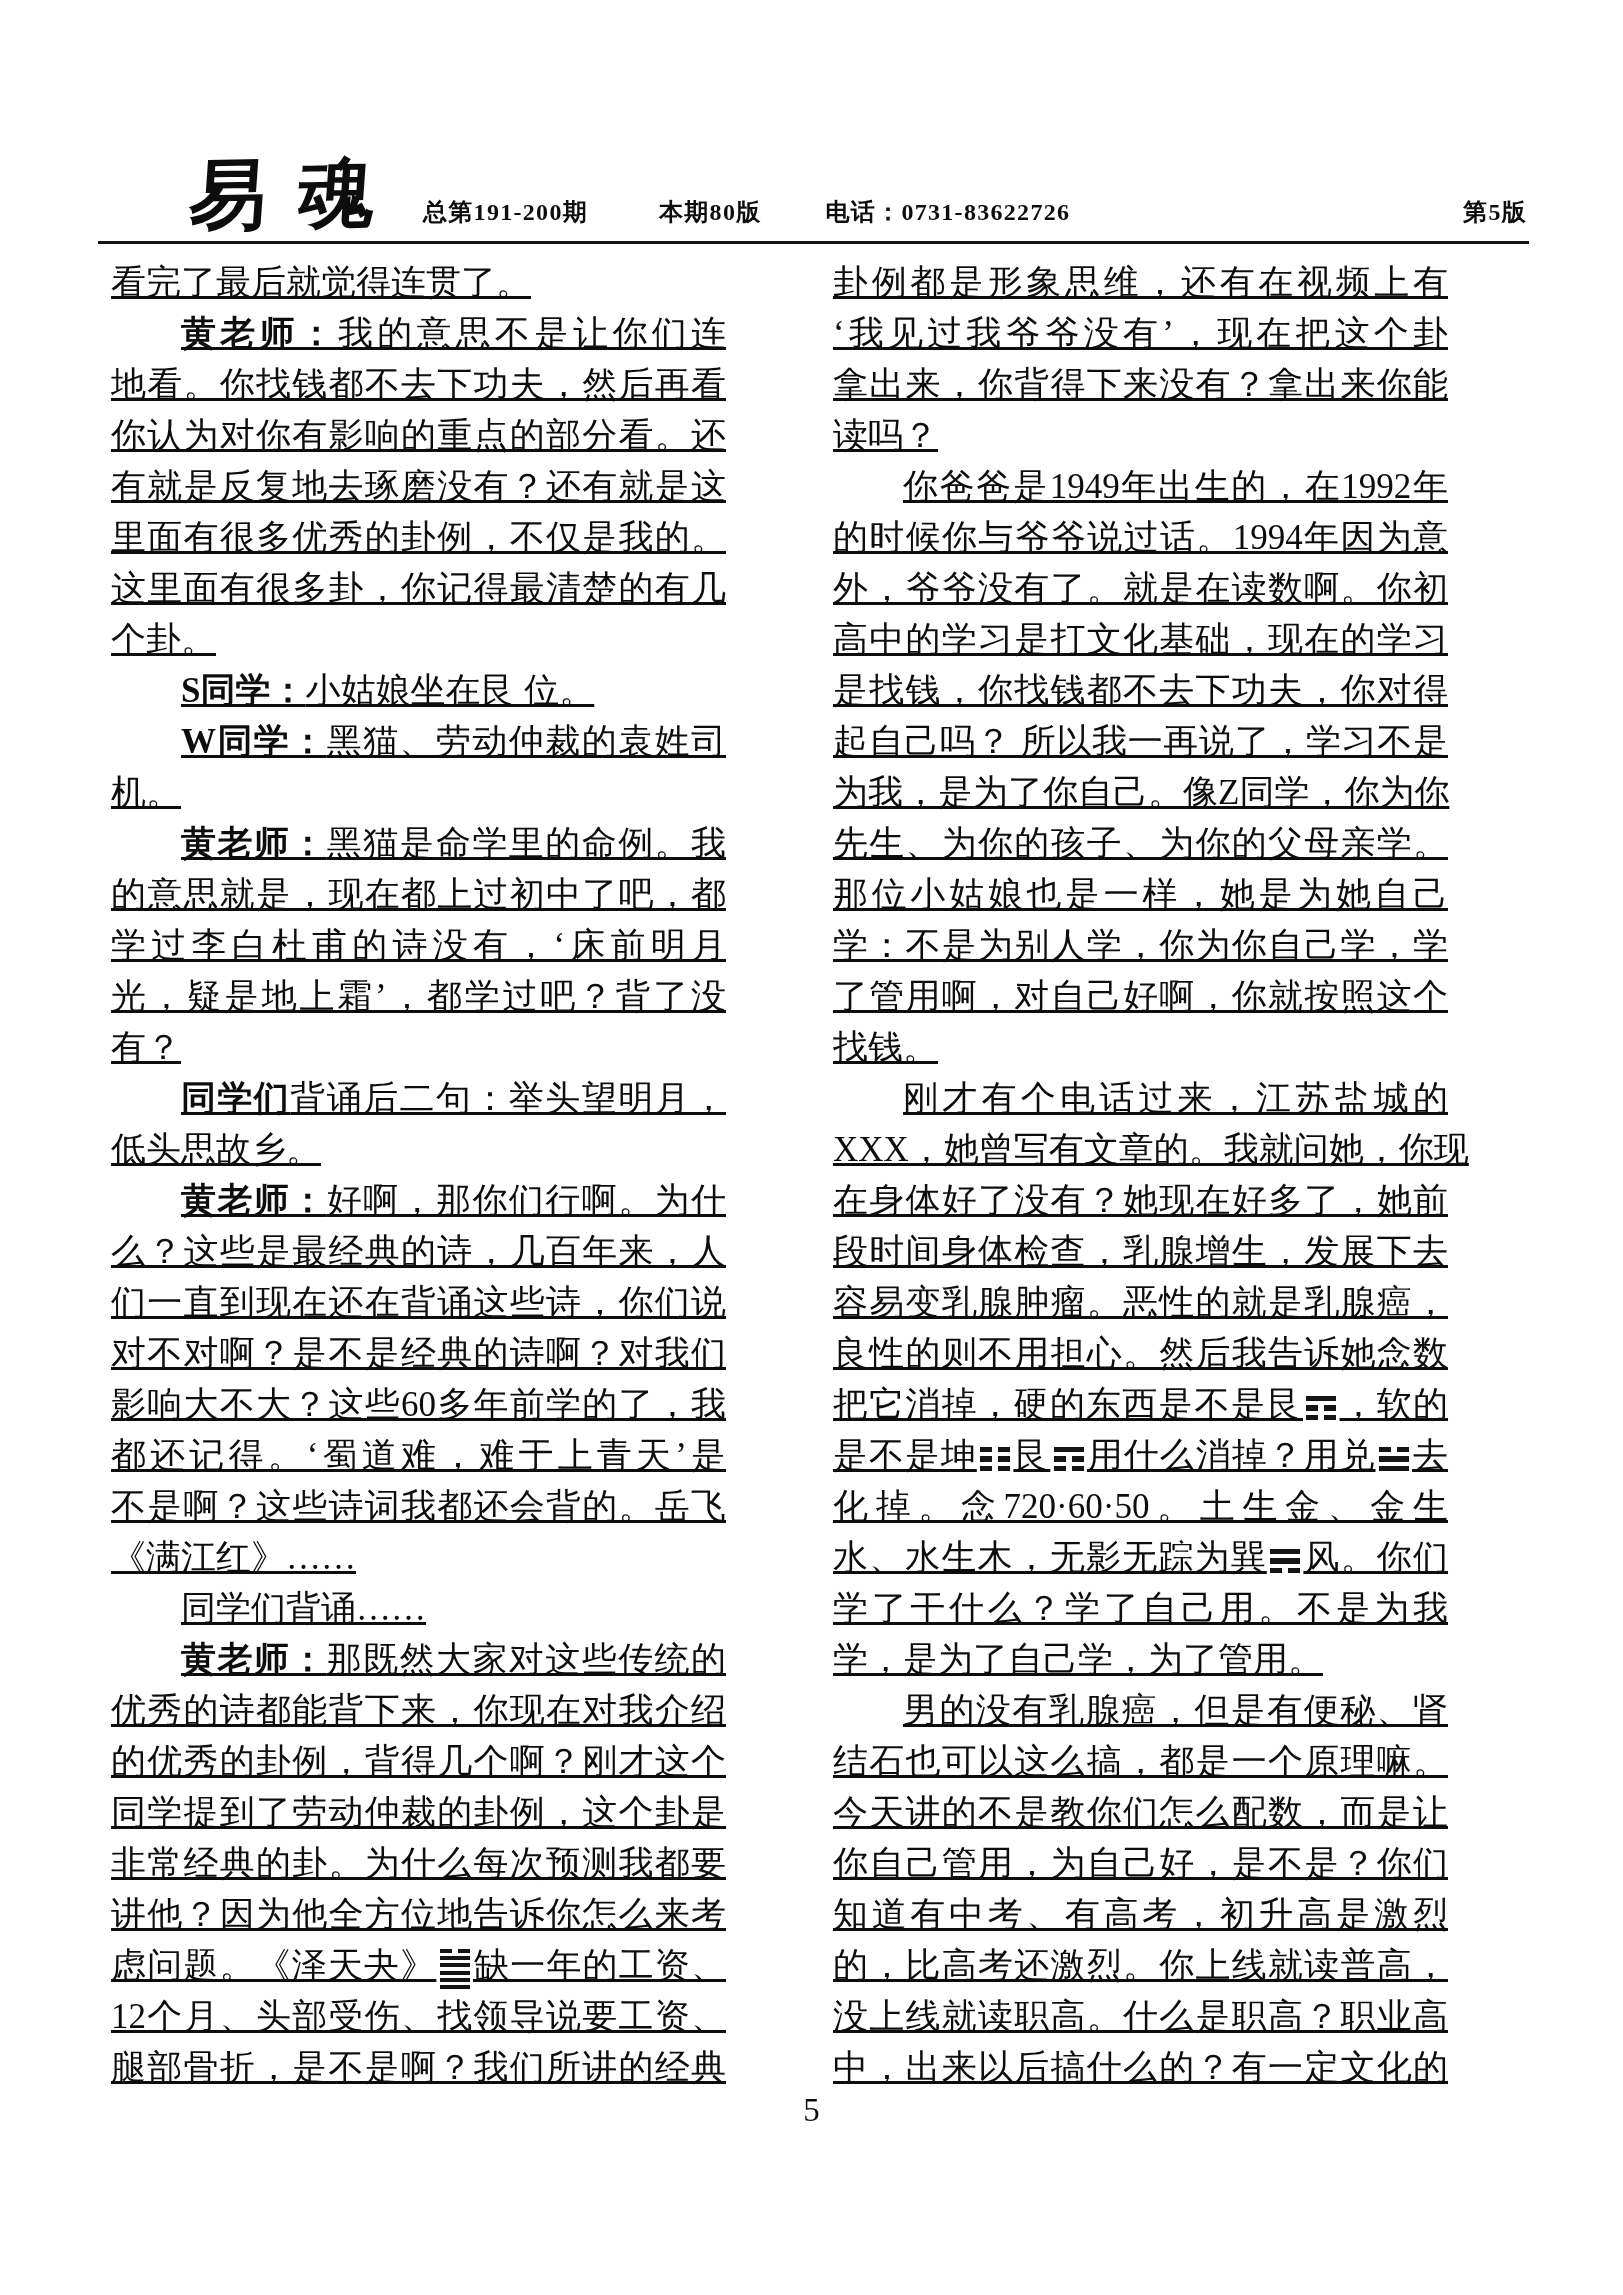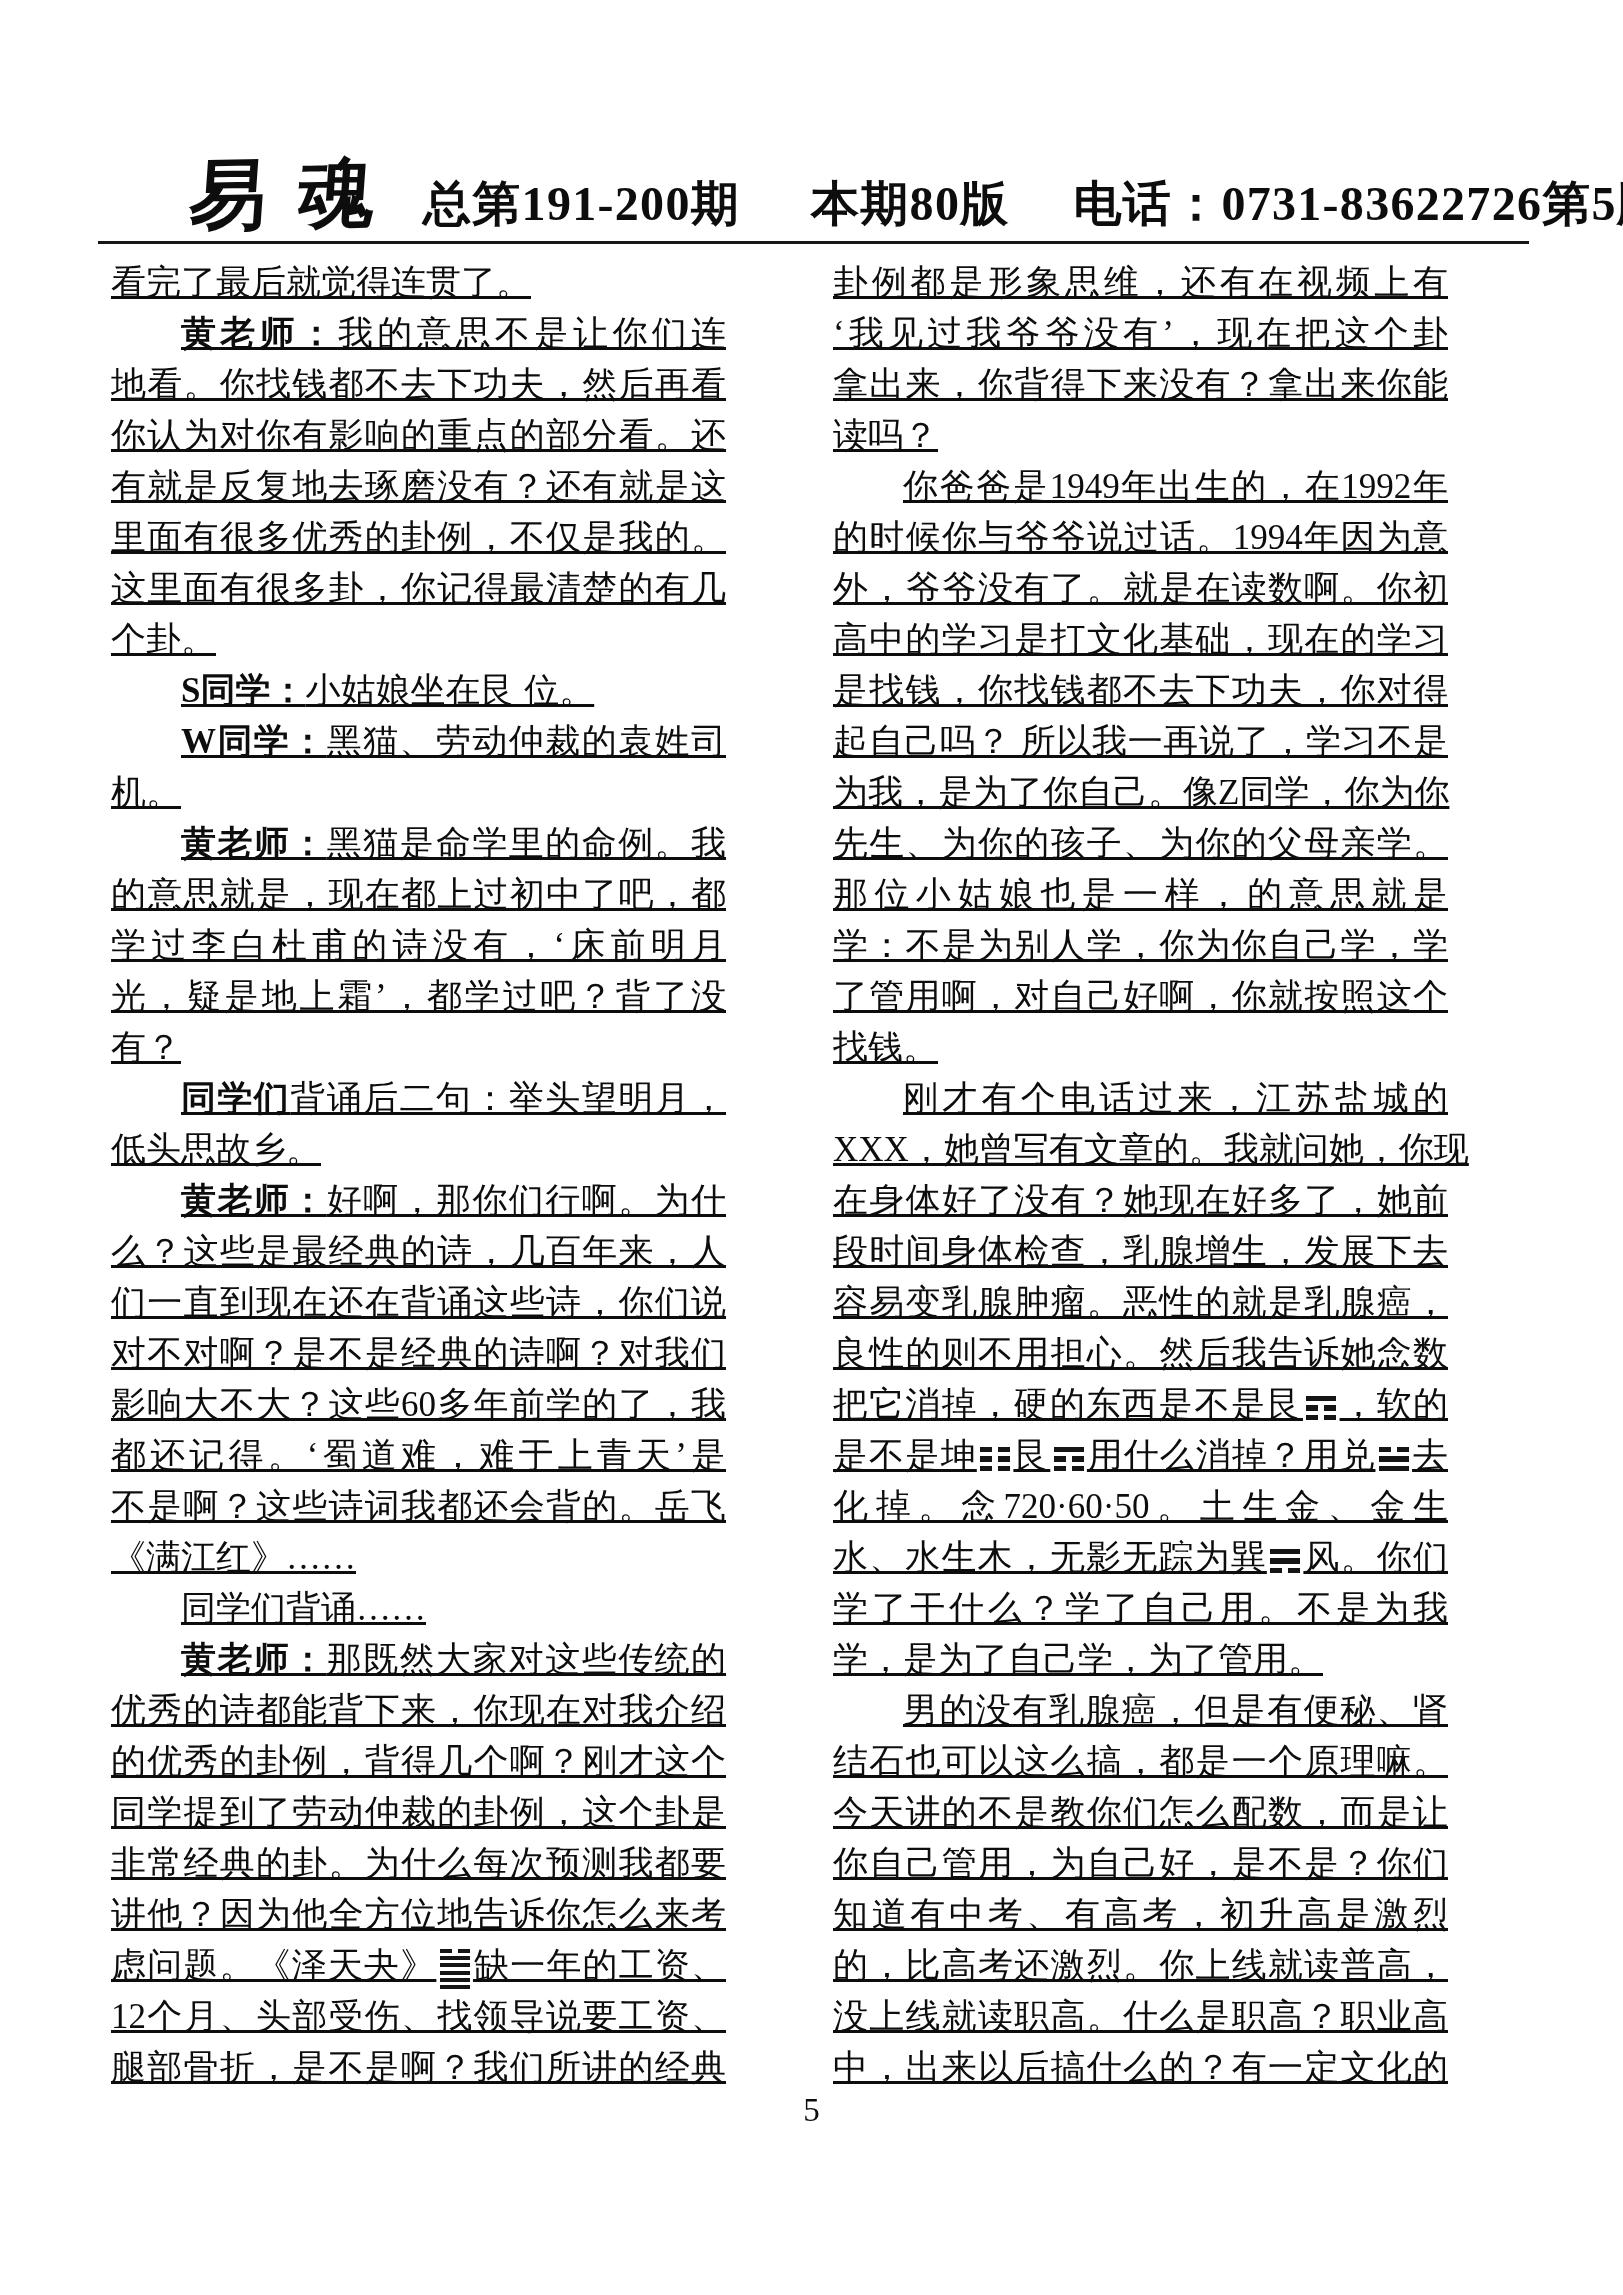--- a/index.html
+++ b/index.html
@@ -13,21 +13,21 @@
   
   .header{
     position:absolute;left:190px;top:156px;width:1337px;
     display:flex;align-items:baseline;
   }
   .logo{
     font-size:77px;font-weight:700;letter-spacing:31px;
     transform:skewX(-5deg) rotate(-1deg);
     display:inline-block;white-space:nowrap;line-height:1;
   }
-  .meta{font-size:48px;font-weight:600;white-space:nowrap;letter-spacing:1.3px;}
+  .meta{font-size:24px;font-weight:600;white-space:nowrap;letter-spacing:1.3px;}
   .m-issue{margin-left:17px;}
   .m-edition{margin-left:71px;}
   .m-phone{margin-left:64px;}
   .m-page{margin-left:auto;}
   .rule{
     position:absolute;left:98px;top:241px;width:1431px;height:3.3px;
     background:#161616;
   }
   
   .col{position:absolute;top:257px;width:615px;text-decoration:underline;}
@@ -113,21 +113,21 @@
     <div class="line">拿出来，你背得下来没有？拿出来你能</div>
     <div class="line endl">读吗？</div>
     <div class="line ind">你爸爸是1949年出生的，在1992年</div>
     <div class="line">的时候你与爷爷说过话。1994年因为意</div>
     <div class="line">外，爷爷没有了。就是在读数啊。你初</div>
     <div class="line">高中的学习是打文化基础，现在的学习</div>
     <div class="line">是找钱，你找钱都不去下功夫，你对得</div>
     <div class="line">起自己吗？ 所以我一再说了，学习不是</div>
     <div class="line">为我，是为了你自己。像Z同学，你为你</div>
     <div class="line">先生、为你的孩子、为你的父母亲学。</div>
-    <div class="line">那位小姑娘也是一样，的意思就是</div>
+    <div class="line">那位小姑娘也是一样，她是为她自己</div>
     <div class="line">学：不是为别人学，你为你自己学，学</div>
     <div class="line">了管用啊，对自己好啊，你就按照这个</div>
     <div class="line endl">找钱。</div>
     <div class="line ind">刚才有个电话过来，江苏盐城的</div>
     <div class="line">XXX，她曾写有文章的。我就问她，你现</div>
     <div class="line">在身体好了没有？她现在好多了，她前</div>
     <div class="line">段时间身体检查，乳腺增生，发展下去</div>
     <div class="line">容易变乳腺肿瘤。恶性的就是乳腺癌，</div>
     <div class="line">良性的则不用担心。然后我告诉她念数</div>
     <div class="line">把它消掉，硬的东西是不是艮<span class="tri"><i class="tl"></i><i class="tl br"></i><i class="tl br"></i></span>，软的</div>

